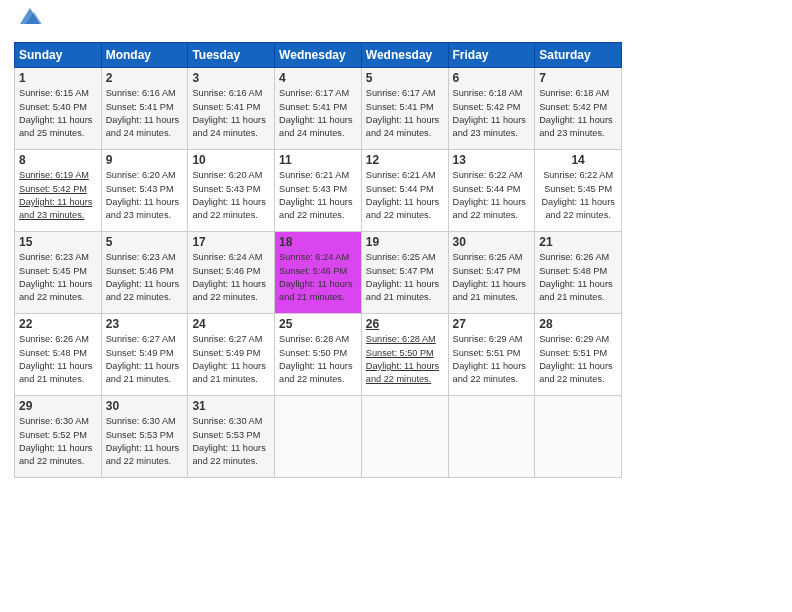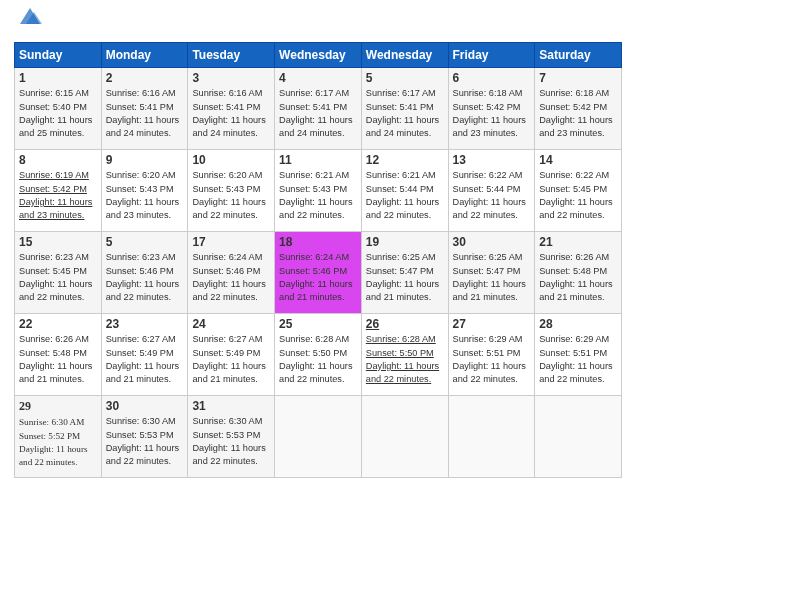--- a/index.html
+++ b/index.html
@@ -212,21 +212,21 @@
 Daylight: 11 hours
 and 22 minutes.</div>
           </td>
           <td style="background: rgb(255, 255, 255);">
             <span class="day-num">13</span>
             <div class="day-info" style="white-space: pre-line;">Sunrise: 6:22 AM
 Sunset: 5:44 PM
 Daylight: 11 hours
 and 22 minutes.</div>
           </td>
-          <td style="background: rgb(255, 255, 255);">
+          <td style="background: rgb(255, 255, 255); text-align: center;">
             <span class="day-num">14</span>
             <div class="day-info" style="white-space: pre-line;">Sunrise: 6:22 AM
 Sunset: 5:45 PM
 Daylight: 11 hours
 and 22 minutes.</div>
           </td>
         </tr>
         <tr>
           <td style="background: rgb(245, 245, 245);">
             <span class="day-num">15</span>
@@ -323,21 +323,21 @@
           </td>
           <td style="background: rgb(255, 255, 255);">
             <span class="day-num">28</span>
             <div class="day-info" style="white-space: pre-line;">Sunrise: 6:29 AM
 Sunset: 5:51 PM
 Daylight: 11 hours
 and 22 minutes.</div>
           </td>
         </tr>
         <tr>
-          <td style="background: rgb(245, 245, 245); font-family: Liberation Serif, serif;">
+          <td style="background: rgb(245, 245, 245);">
             <span class="day-num">29</span>
             <div class="day-info" style="white-space: pre-line;">Sunrise: 6:30 AM
 Sunset: 5:52 PM
 Daylight: 11 hours
 and 22 minutes.</div>
           </td>
           <td style="background: rgb(245, 245, 245);">
             <span class="day-num">30</span>
             <div class="day-info" style="white-space: pre-line;">Sunrise: 6:30 AM
 Sunset: 5:53 PM

